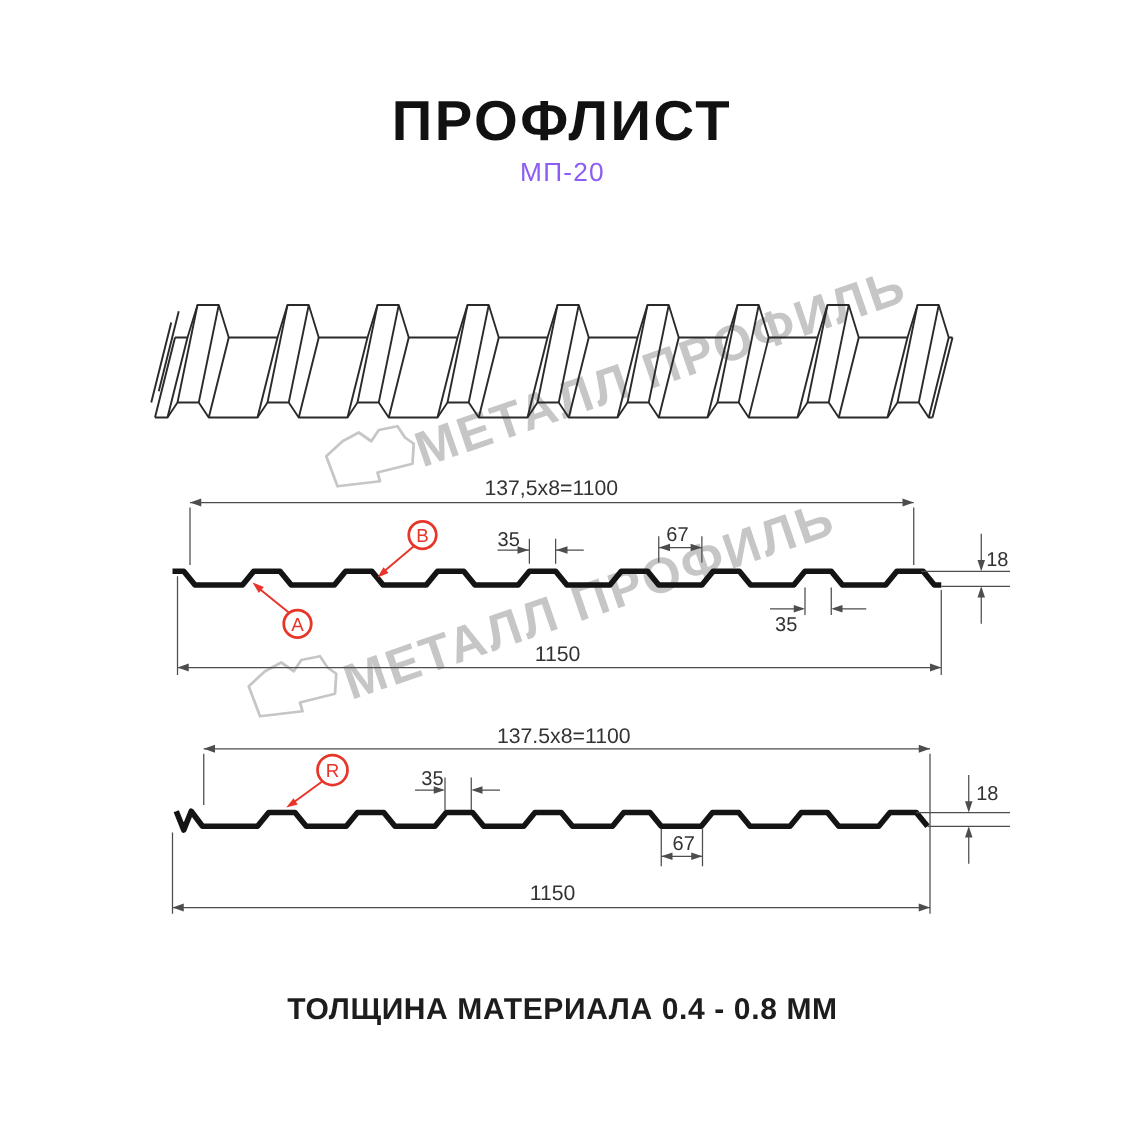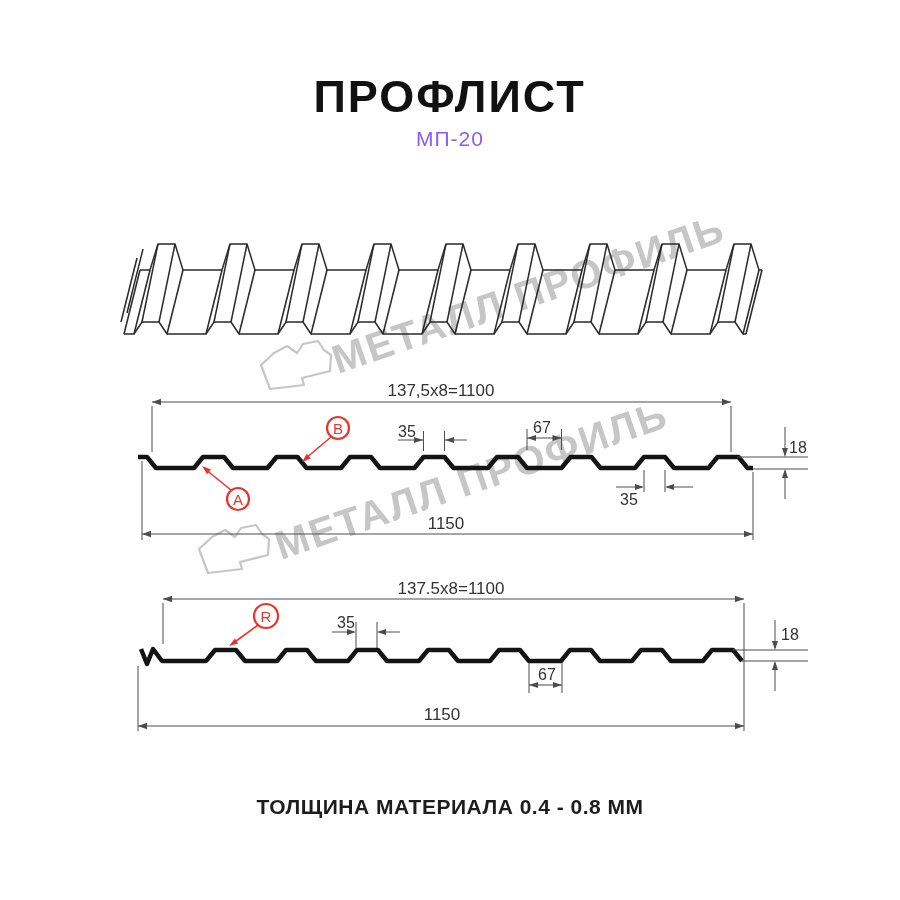--- a/index.html
+++ b/index.html
@@ -4,21 +4,21 @@
 <style>
   :root{ --red:#e8352a; --wm:#c6c6c6; --line:#2a2a2a; --dim:#4d4d4d; --txt:#333; }
   html,body{margin:0;padding:0;background:#fff;}
   .page{position:relative;width:900px;height:900px;background:#fff;overflow:hidden;
         font-family:"Liberation Sans",sans-serif;}
   .title{position:absolute;top:74px;left:0;width:899px;text-align:center;
          font-size:45px;font-weight:bold;letter-spacing:2px;color:#111;line-height:1;}
   .subtitle{position:absolute;top:128px;left:0;width:900px;text-align:center;
          font-size:21px;font-weight:500;letter-spacing:1px;color:#8b5cf6;line-height:1;}
   .caption{position:absolute;top:796px;left:0;width:900px;text-align:center;
-         font-size:21px;font-weight:bold;letter-spacing:0.5px;color:#1d1d1d;line-height:1;}
+         font-size:24px;font-weight:bold;letter-spacing:0.5px;color:#1d1d1d;line-height:1;}
   svg.canvas{position:absolute;left:0;top:0;}
   .prof{stroke:#141414;stroke-width:4.5;fill:none;stroke-linejoin:round;stroke-linecap:butt;}
   .dim{stroke:var(--dim);stroke-width:1;fill:none;}
   .ah{fill:var(--dim);stroke:none;}
   .dtext{fill:var(--txt);font-size:16px;font-family:"Liberation Sans",sans-serif;}
   .dtext-lg{fill:var(--txt);font-size:17px;font-family:"Liberation Sans",sans-serif;}
   .redln{stroke:var(--red);stroke-width:1.6;fill:none;}
   .redhead{fill:var(--red);stroke:none;}
   .lblcirc{stroke:var(--red);stroke-width:2.2;fill:none;}
   .lbltext{fill:var(--red);font-size:15px;font-family:"Liberation Sans",sans-serif;}

